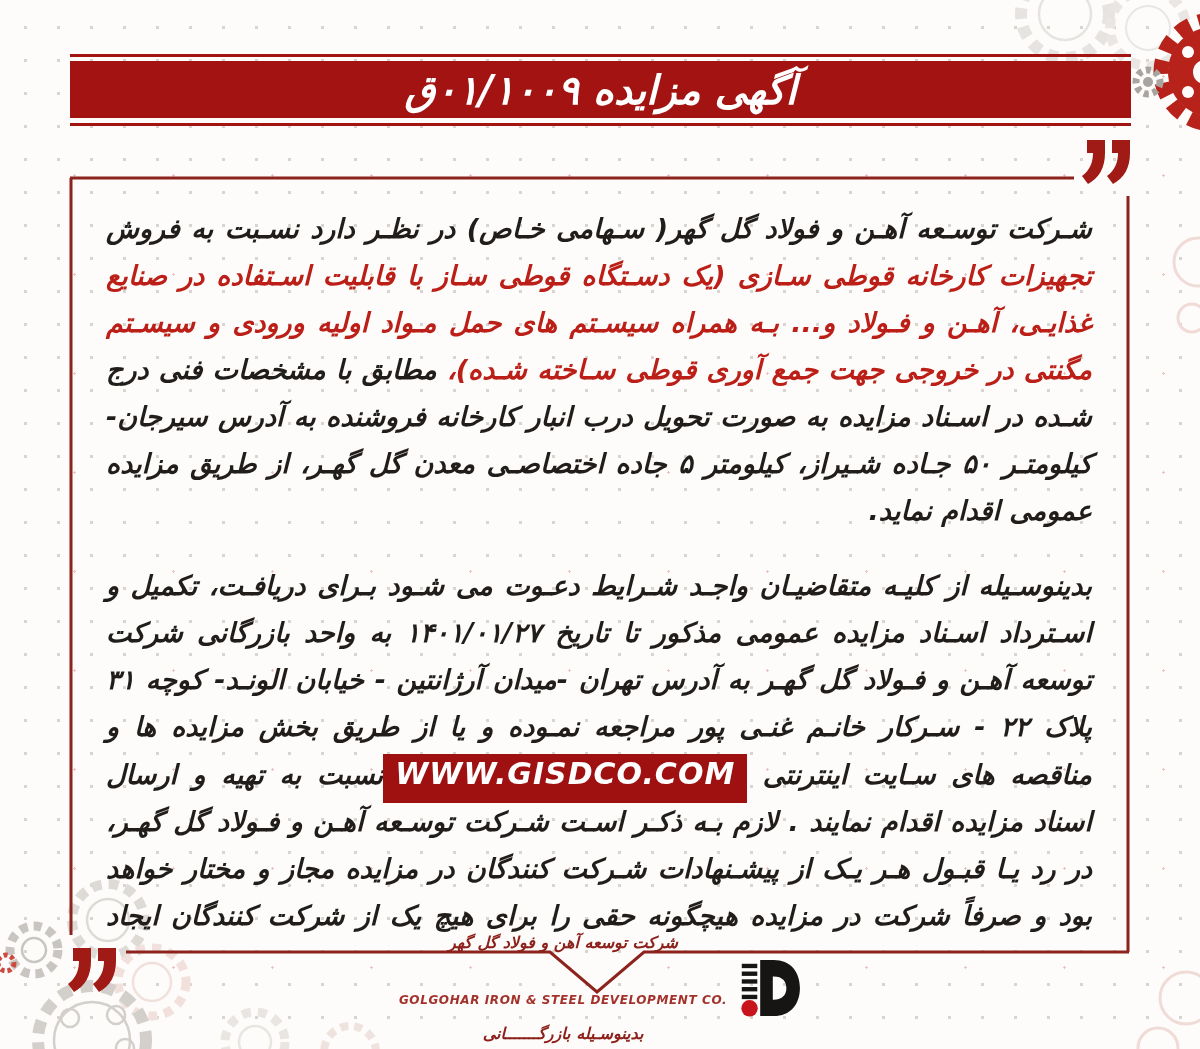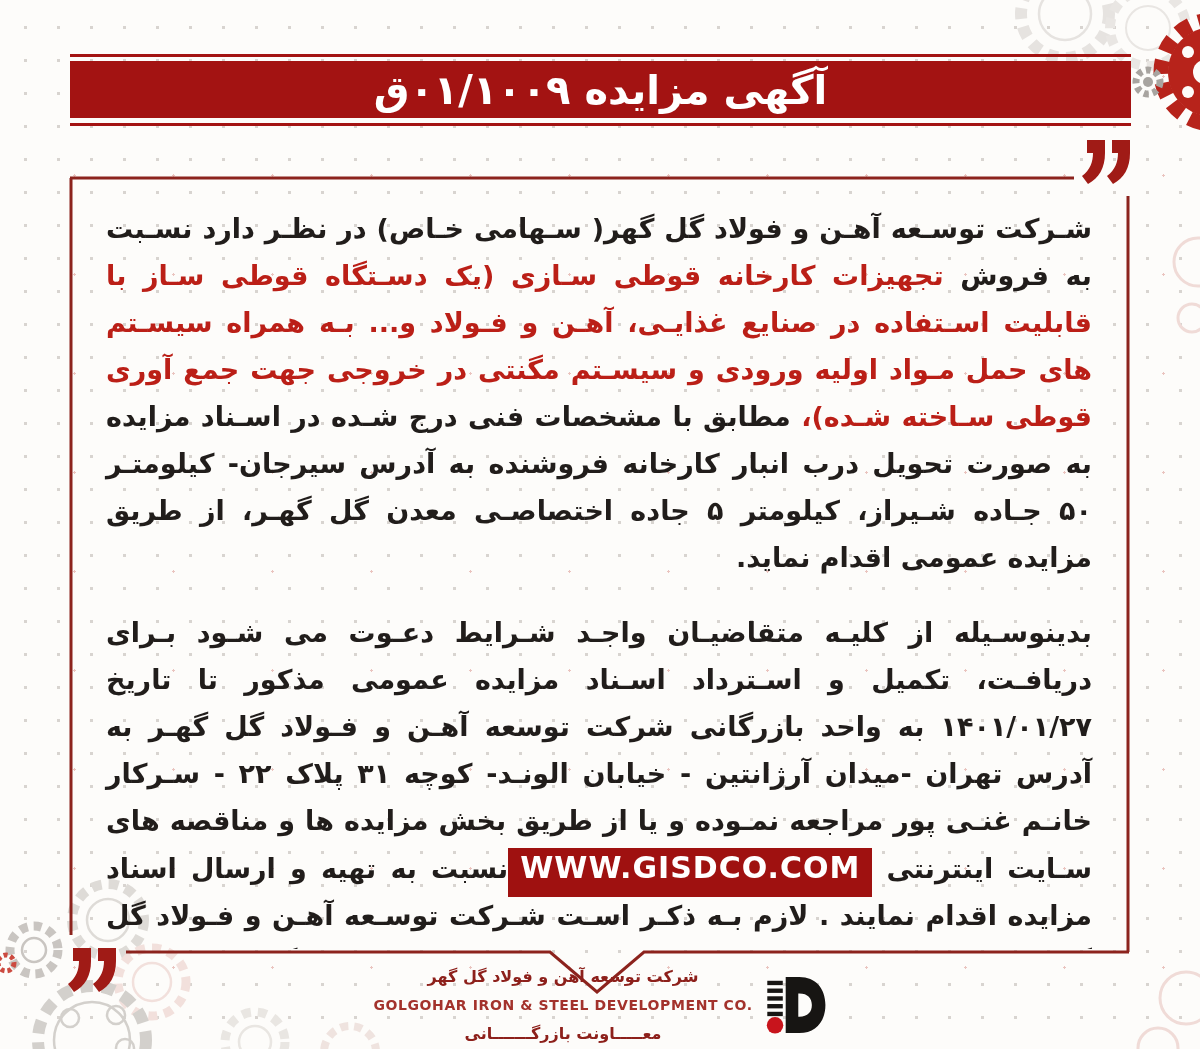--- a/index.html
+++ b/index.html
@@ -11,20 +11,21 @@
   html,body{margin:0;padding:0;}
   body{font-family:"DejaVu Sans",sans-serif;background:#ffffff;}
   .page{
     position:relative;width:1200px;height:1049px;overflow:hidden;
     background-color:#fdfcfa;
     background-image:
       radial-gradient(#d8d4d0 1.6px, transparent 1.9px),
       radial-gradient(#eac4bf 1.1px, transparent 1.4px);
     background-size:33px 33px,99px 99px;
     background-position:9px 11px,25px 27px;
+    font-style:italic;
   }
   svg.layer{position:absolute;left:0;top:0;pointer-events:none;}
   
   .rule{position:absolute;left:70px;width:1061px;height:3px;background:var(--red);}
   .rule-top{top:54px;} .rule-bottom{top:123px;}
   .title-bar{
     position:absolute;left:70px;top:61px;width:1061px;height:57px;background:var(--red);
     display:flex;align-items:center;justify-content:center;
   }
   .title-bar span{color:#ffffff;font-size:40px;font-weight:bold;direction:rtl;}
@@ -43,23 +44,23 @@
   .seg-red{color:var(--text-red);}
   .url-chip{
     background:#9f1110;color:#ffffff;padding:2px 12px 12px;
     font-size:30px;letter-spacing:1px;white-space:nowrap;
   }
   
   .footer{
     position:absolute;bottom:6px;left:50%;transform:translateX(-50%);
     display:flex;align-items:center;gap:12px;direction:rtl;
   }
-  .f-text{display:flex;flex-direction:column;align-items:center;gap:11px;}
+  .f-text{display:flex;flex-direction:column;align-items:center;gap:17px;}
   .f-fa{color:#8d201b;font-size:16px;font-weight:bold;direction:rtl;}
-  .f-en{color:#a3322c;font-size:14px;font-weight:bold;letter-spacing:0.6px;direction:ltr;}
+  .f-en{color:#a3322c;font-size:12px;font-weight:bold;letter-spacing:0.6px;direction:ltr;margin-top:24px;}
   .f-dept{color:#8d201b;font-size:16px;font-weight:bold;direction:rtl;}
 </style>
 </head>
 <body>
 
 <div class="page">
 
   <svg class="layer" width="1200" height="1049" viewBox="0 0 1200 1049" aria-hidden="true">
 
     <g>
@@ -148,17 +149,17 @@
       <rect x="3" y="7" width="16" height="4.5" fill="#171513"></rect>
       <rect x="3" y="15" width="16" height="4.5" fill="#171513"></rect>
       <rect x="3" y="23" width="16" height="4.5" fill="#171513"></rect>
       <rect x="3" y="31" width="16" height="4.5" fill="#171513"></rect>
       <rect x="3" y="39" width="16" height="4.5" fill="#171513"></rect>
       <circle cx="11" cy="53" r="8.5" fill="#c8141c"></circle>
     </svg>
     <div class="f-text">
       <div class="f-fa">شرکت توسعه آهن و فولاد گل گهر</div>
       <div class="f-en">GOLGOHAR IRON &amp; STEEL DEVELOPMENT CO.</div>
-      <div class="f-dept">معـــــاونت بازرگـــــــانی</div>
+      <div class="f-dept">بدینوسـیله بازرگـــــــانی</div>
     </div>
   </div>
 
 </div>
 
 </body></html>

